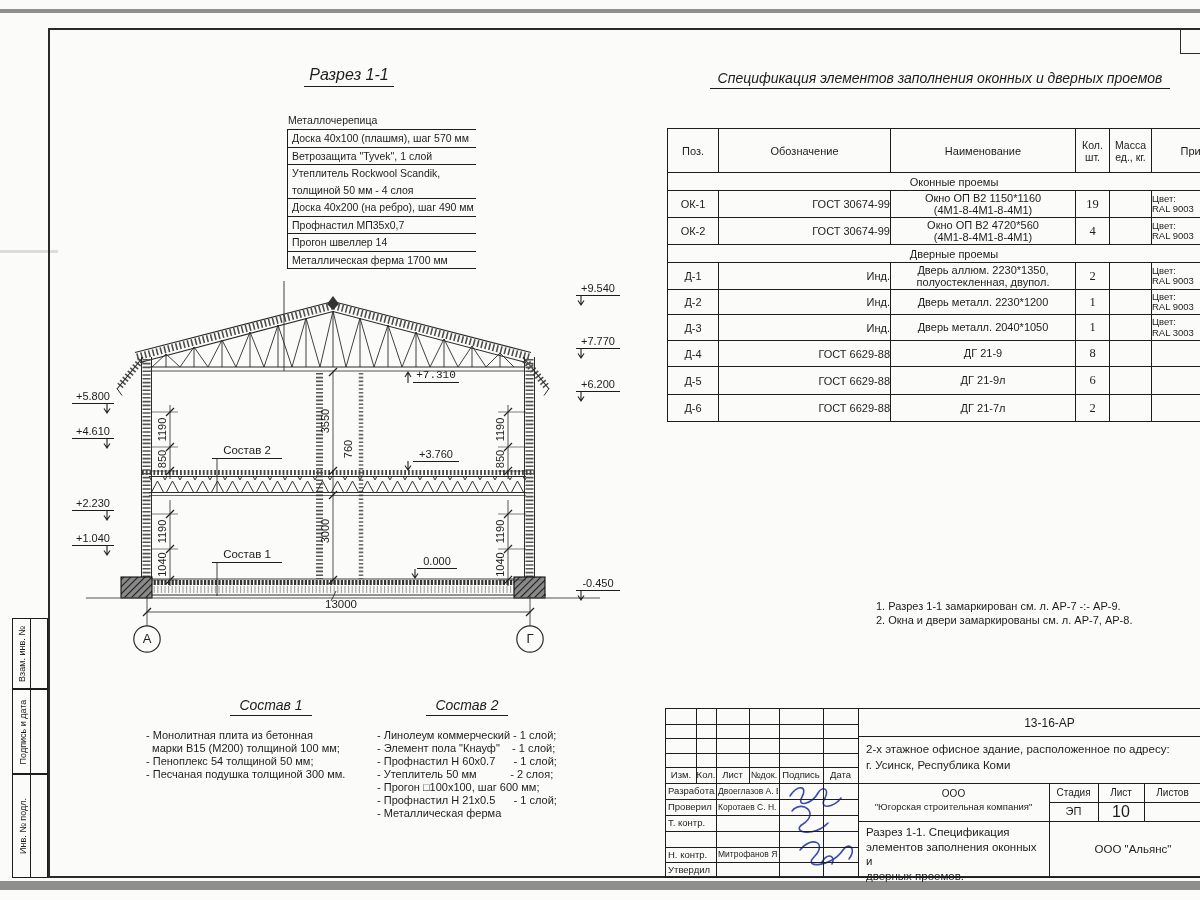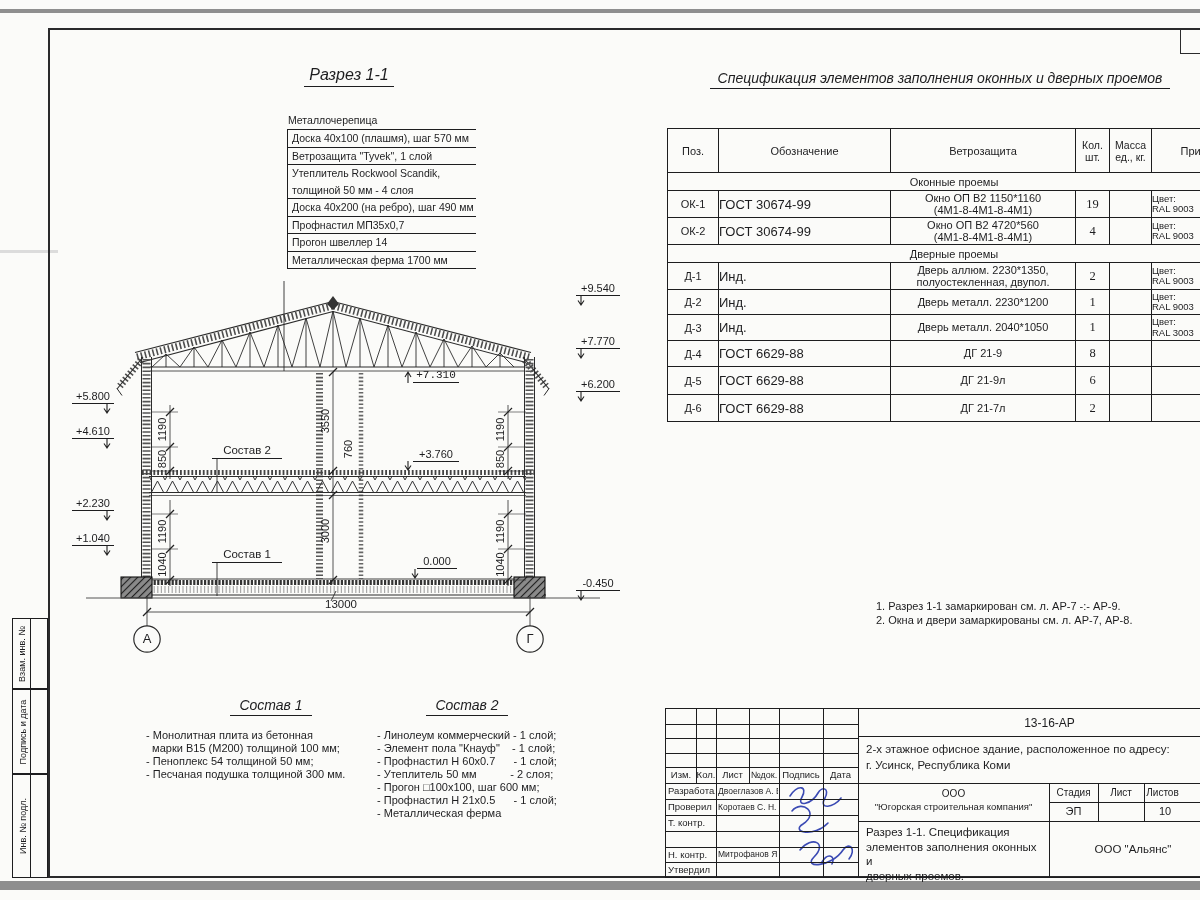--- a/index.html
+++ b/index.html
@@ -33,21 +33,21 @@
   
   .notes{position:absolute;font-size:11px;line-height:13.5px;}
   
   table.spec{position:absolute;left:667px;top:128px;border-collapse:collapse;table-layout:fixed;width:573px;background:transparent;}
   table.spec td,table.spec th{border:1px solid #1d1d1f;padding:0;font-weight:normal;vertical-align:middle;overflow:hidden;}
   table.spec{border:1.6px solid #1d1d1f;}
   .sp-head{font-size:11px;text-align:center;}
   .sp-head2{font-size:10.5px;text-align:center;white-space:pre-line;line-height:12px;}
   .sp-band{font-size:11px;text-align:center;}
   .sp-pos{font-size:11px;text-align:center;}
-  .sp-des{font-size:13px;text-align:left;}
+  .sp-des{font-size:11px;text-align:right;}
   .sp-name{font-size:11px;text-align:center;white-space:pre-line;line-height:12.5px;margin-left:13px;}
   .sp-qty{font-family:"Liberation Serif", serif;font-size:12.5px;text-align:center;}
   .sp-note{font-size:9.5px;line-height:10.5px;white-space:pre-line;padding-left:3px;text-align:left;}
   
   .tb{position:absolute;left:665px;top:708px;width:535px;height:168px;border:1.8px solid #1d1d1f;}
   .tb .vl{position:absolute;border-left:1px solid #1d1d1f;width:0;}
   .tb .hl{position:absolute;border-top:1px solid #1d1d1f;height:0;}
   .tb .txt{position:absolute;white-space:nowrap;overflow:hidden;}
   
   .sb-cell{position:absolute;left:12px;width:34px;border:1.4px solid #1d1d1f;}
@@ -268,21 +268,21 @@
       <col style="width:172px">
       <col style="width:185px">
     <col style="width:34px">
       <col style="width:42px">
       <col style="width:89px">
   </colgroup>
   <tbody>
       <tr style="height:44px;">
     <th class="sp-head">Поз.</th>
     <th class="sp-head">Обозначение</th>
-    <th class="sp-head">Ветрозащита</th>
+    <th class="sp-head">Наименование</th>
     <th class="sp-head2">Кол.
 шт.</th>
     <th class="sp-head2">Масса
 ед., кг.</th>
     <th class="sp-head">Прим.</th>
   </tr>
   <tr style="height:18px;">
     <td class="sp-band" colspan="6">Оконные проемы</td>
   </tr>
   <tr style="height:27px;">
@@ -410,23 +410,23 @@
   <div class="txt" style="left:2px;top:138px;width:47px;font-size:9.5px;line-height:15px;">Н. контр.</div>
   <div class="txt" style="left:52px;top:138px;width:60px;font-size:8.5px;line-height:15px;">Митрофанов Я. А.</div>
   <div class="txt" style="left:2px;top:153px;width:47px;font-size:9.5px;line-height:15px;">Утвердил</div>
   <div class="txt" style="left:52px;top:153px;width:60px;font-size:8.5px;line-height:15px;"></div>
 
   <div class="txt ctr" style="left:192px;top:79px;width:191px;font-size:10px;">ООО</div>
   <div class="txt ctr" style="left:192px;top:92px;width:191px;font-size:9.5px;">"Югорская строительная компания"</div>
 
   <div class="txt ctr" style="left:383px;top:74px;width:49px;font-size:10px;line-height:19px;">Стадия</div>
   <div class="txt ctr" style="left:432px;top:74px;width:46px;font-size:10px;line-height:19px;">Лист</div>
-  <div class="txt ctr" style="left:468px;top:74px;width:57px;font-size:10px;line-height:19px;">Листов</div>
+  <div class="txt ctr" style="left:478px;top:74px;width:57px;font-size:10px;line-height:19px;">Листов</div>
   <div class="txt ctr" style="left:383px;top:93px;width:49px;font-size:11px;line-height:19px;">ЭП</div>
-  <div class="txt ctr" style="left:432px;top:93px;width:46px;font-size:11px;line-height:19px;margin-left:44px;">10</div>
+  <div class="txt ctr" style="left:432px;top:93px;width:46px;font-size:16px;line-height:19px;">10</div>
   <div class="txt ctr" style="left:478px;top:93px;width:57px;font-size:11px;line-height:19px;"></div>
 
   <div class="txt preline" style="left:200px;top:116px;width:180px;font-size:11.5px;line-height:14.5px;white-space:pre-line;">Разрез 1-1. Спецификация
 элементов заполнения оконных и
 дверных проемов.</div>
   <div class="txt ctr" style="left:383px;top:112px;width:152px;font-size:11.5px;line-height:56px;text-indent:16px;">ООО "Альянс"</div>
 </div>
 
 <div class="sb-cell" style="top:618px;height:70px;">
   <div class="sb-div"></div>

